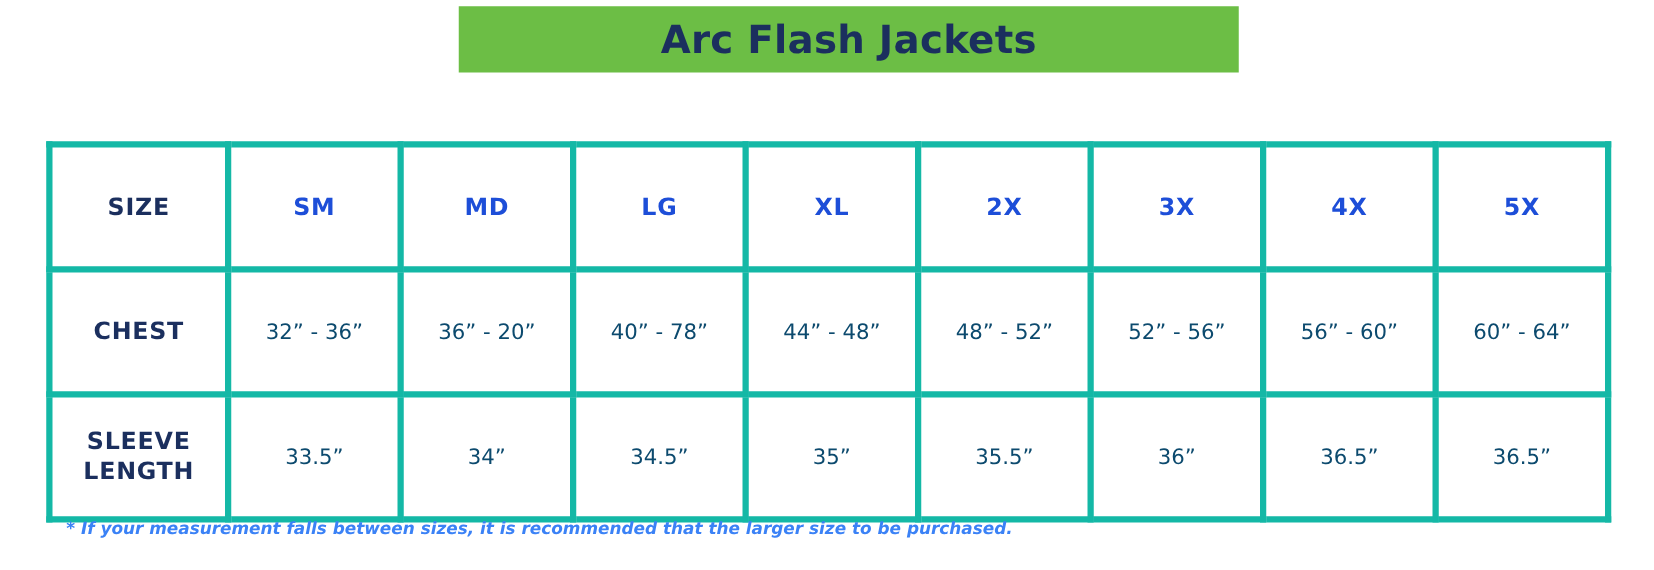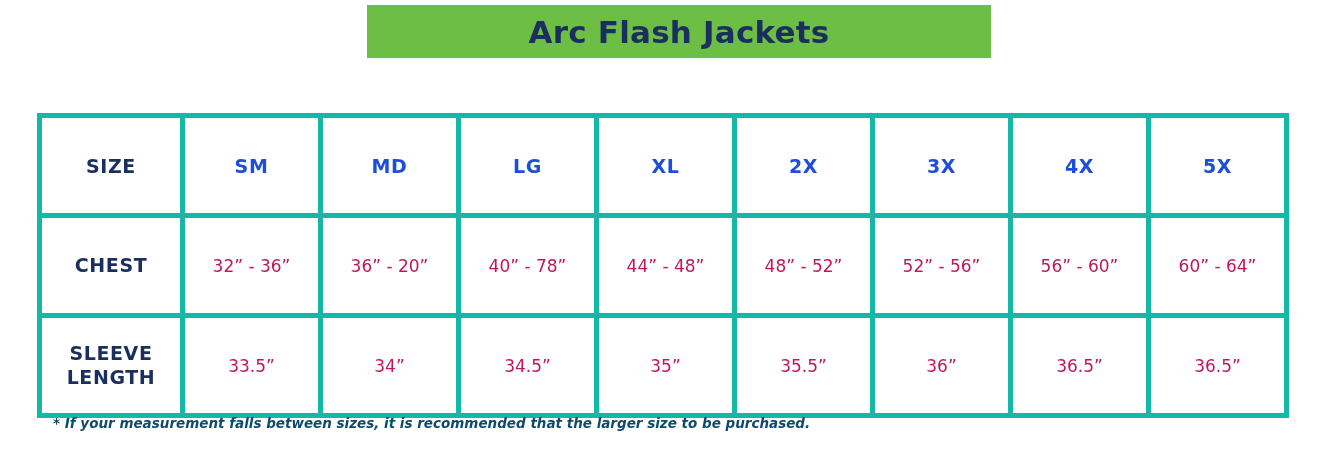--- a/index.html
+++ b/index.html
@@ -77,33 +77,33 @@
   }
   .row-label {
     font-size: 19px;
     font-weight: bold;
     color: #1b2f5e;
     letter-spacing: 0.6px;
     line-height: 1.25;
   }
   .cell-val {
     font-size: 17px;
-    color: #be185d;
+    color: #0c4a6e;
     font-weight: normal;
   }
   
   .footnote {
     position: absolute;
     left: 53px;
     top: 415px;
     font-family: "DejaVu Sans", sans-serif;
     font-style: italic;
     font-weight: bold;
     font-size: 13.5px;
-    color: #0c4a6e;
+    color: #3b82f6;
     white-space: nowrap;
   }
 </style>
 </head>
 <body>
 
 <div class="page">
 
   <div class="title-banner">
     <span class="title-text">Arc Flash Jackets</span>

